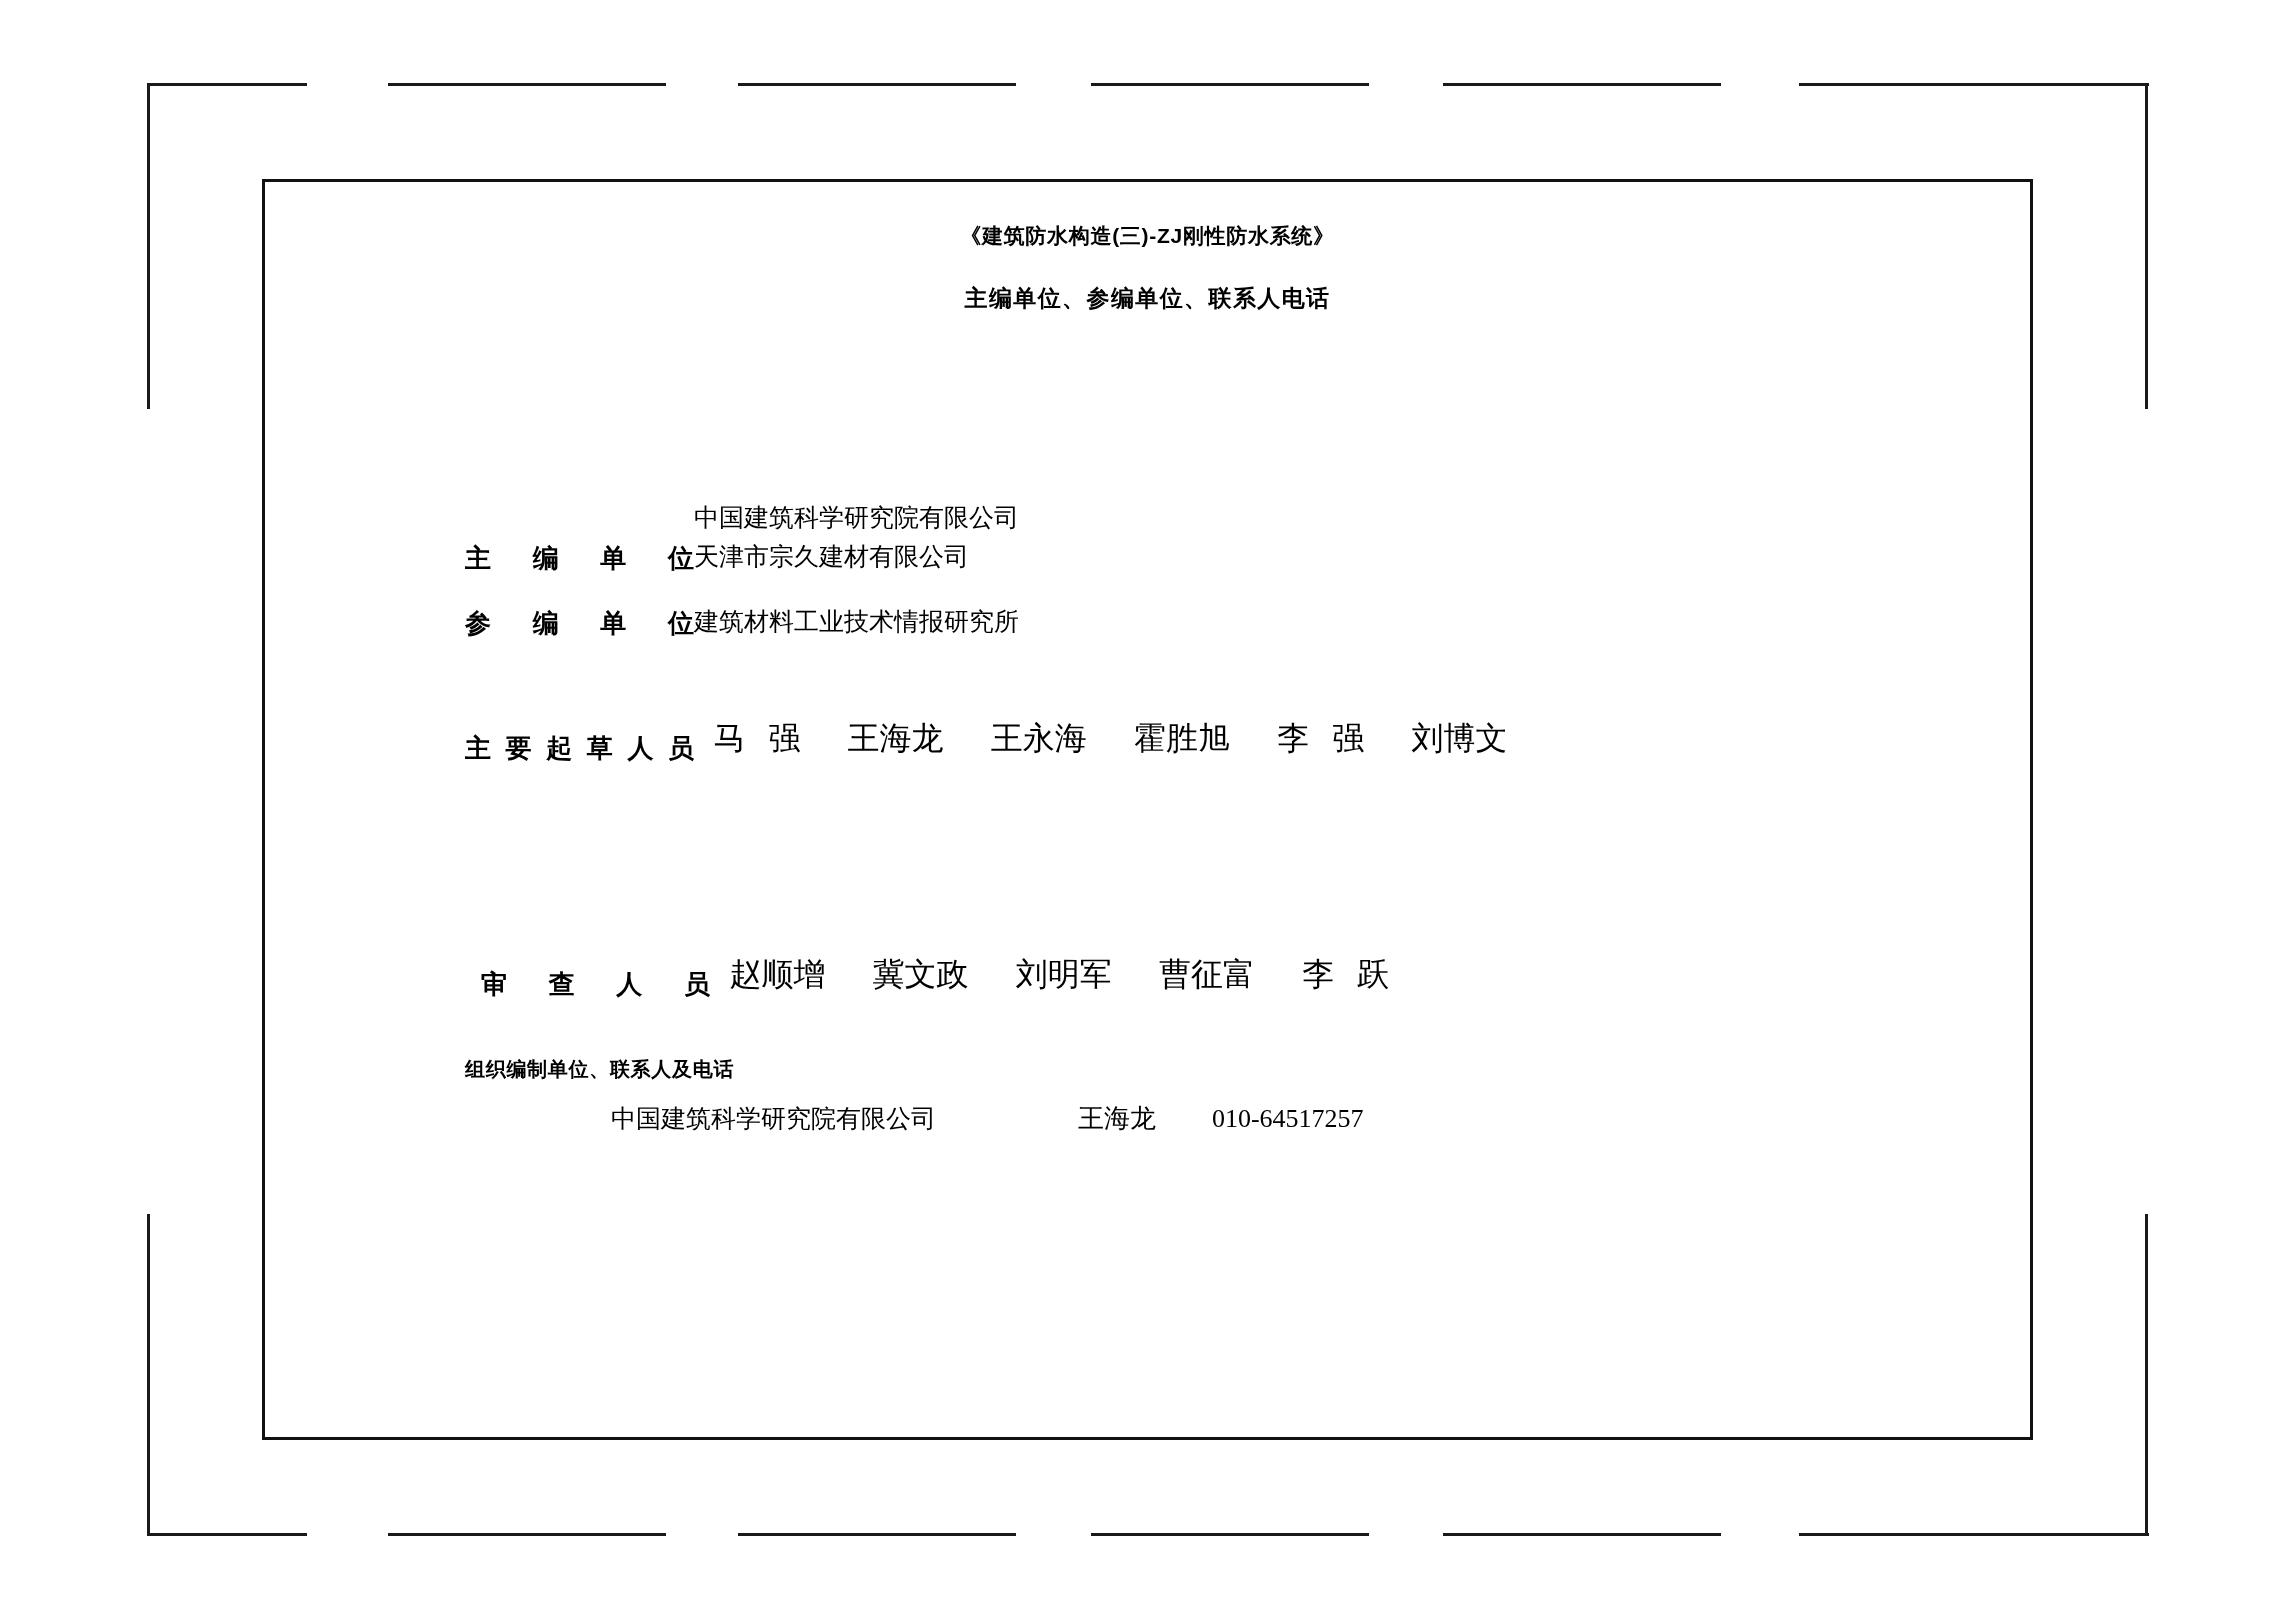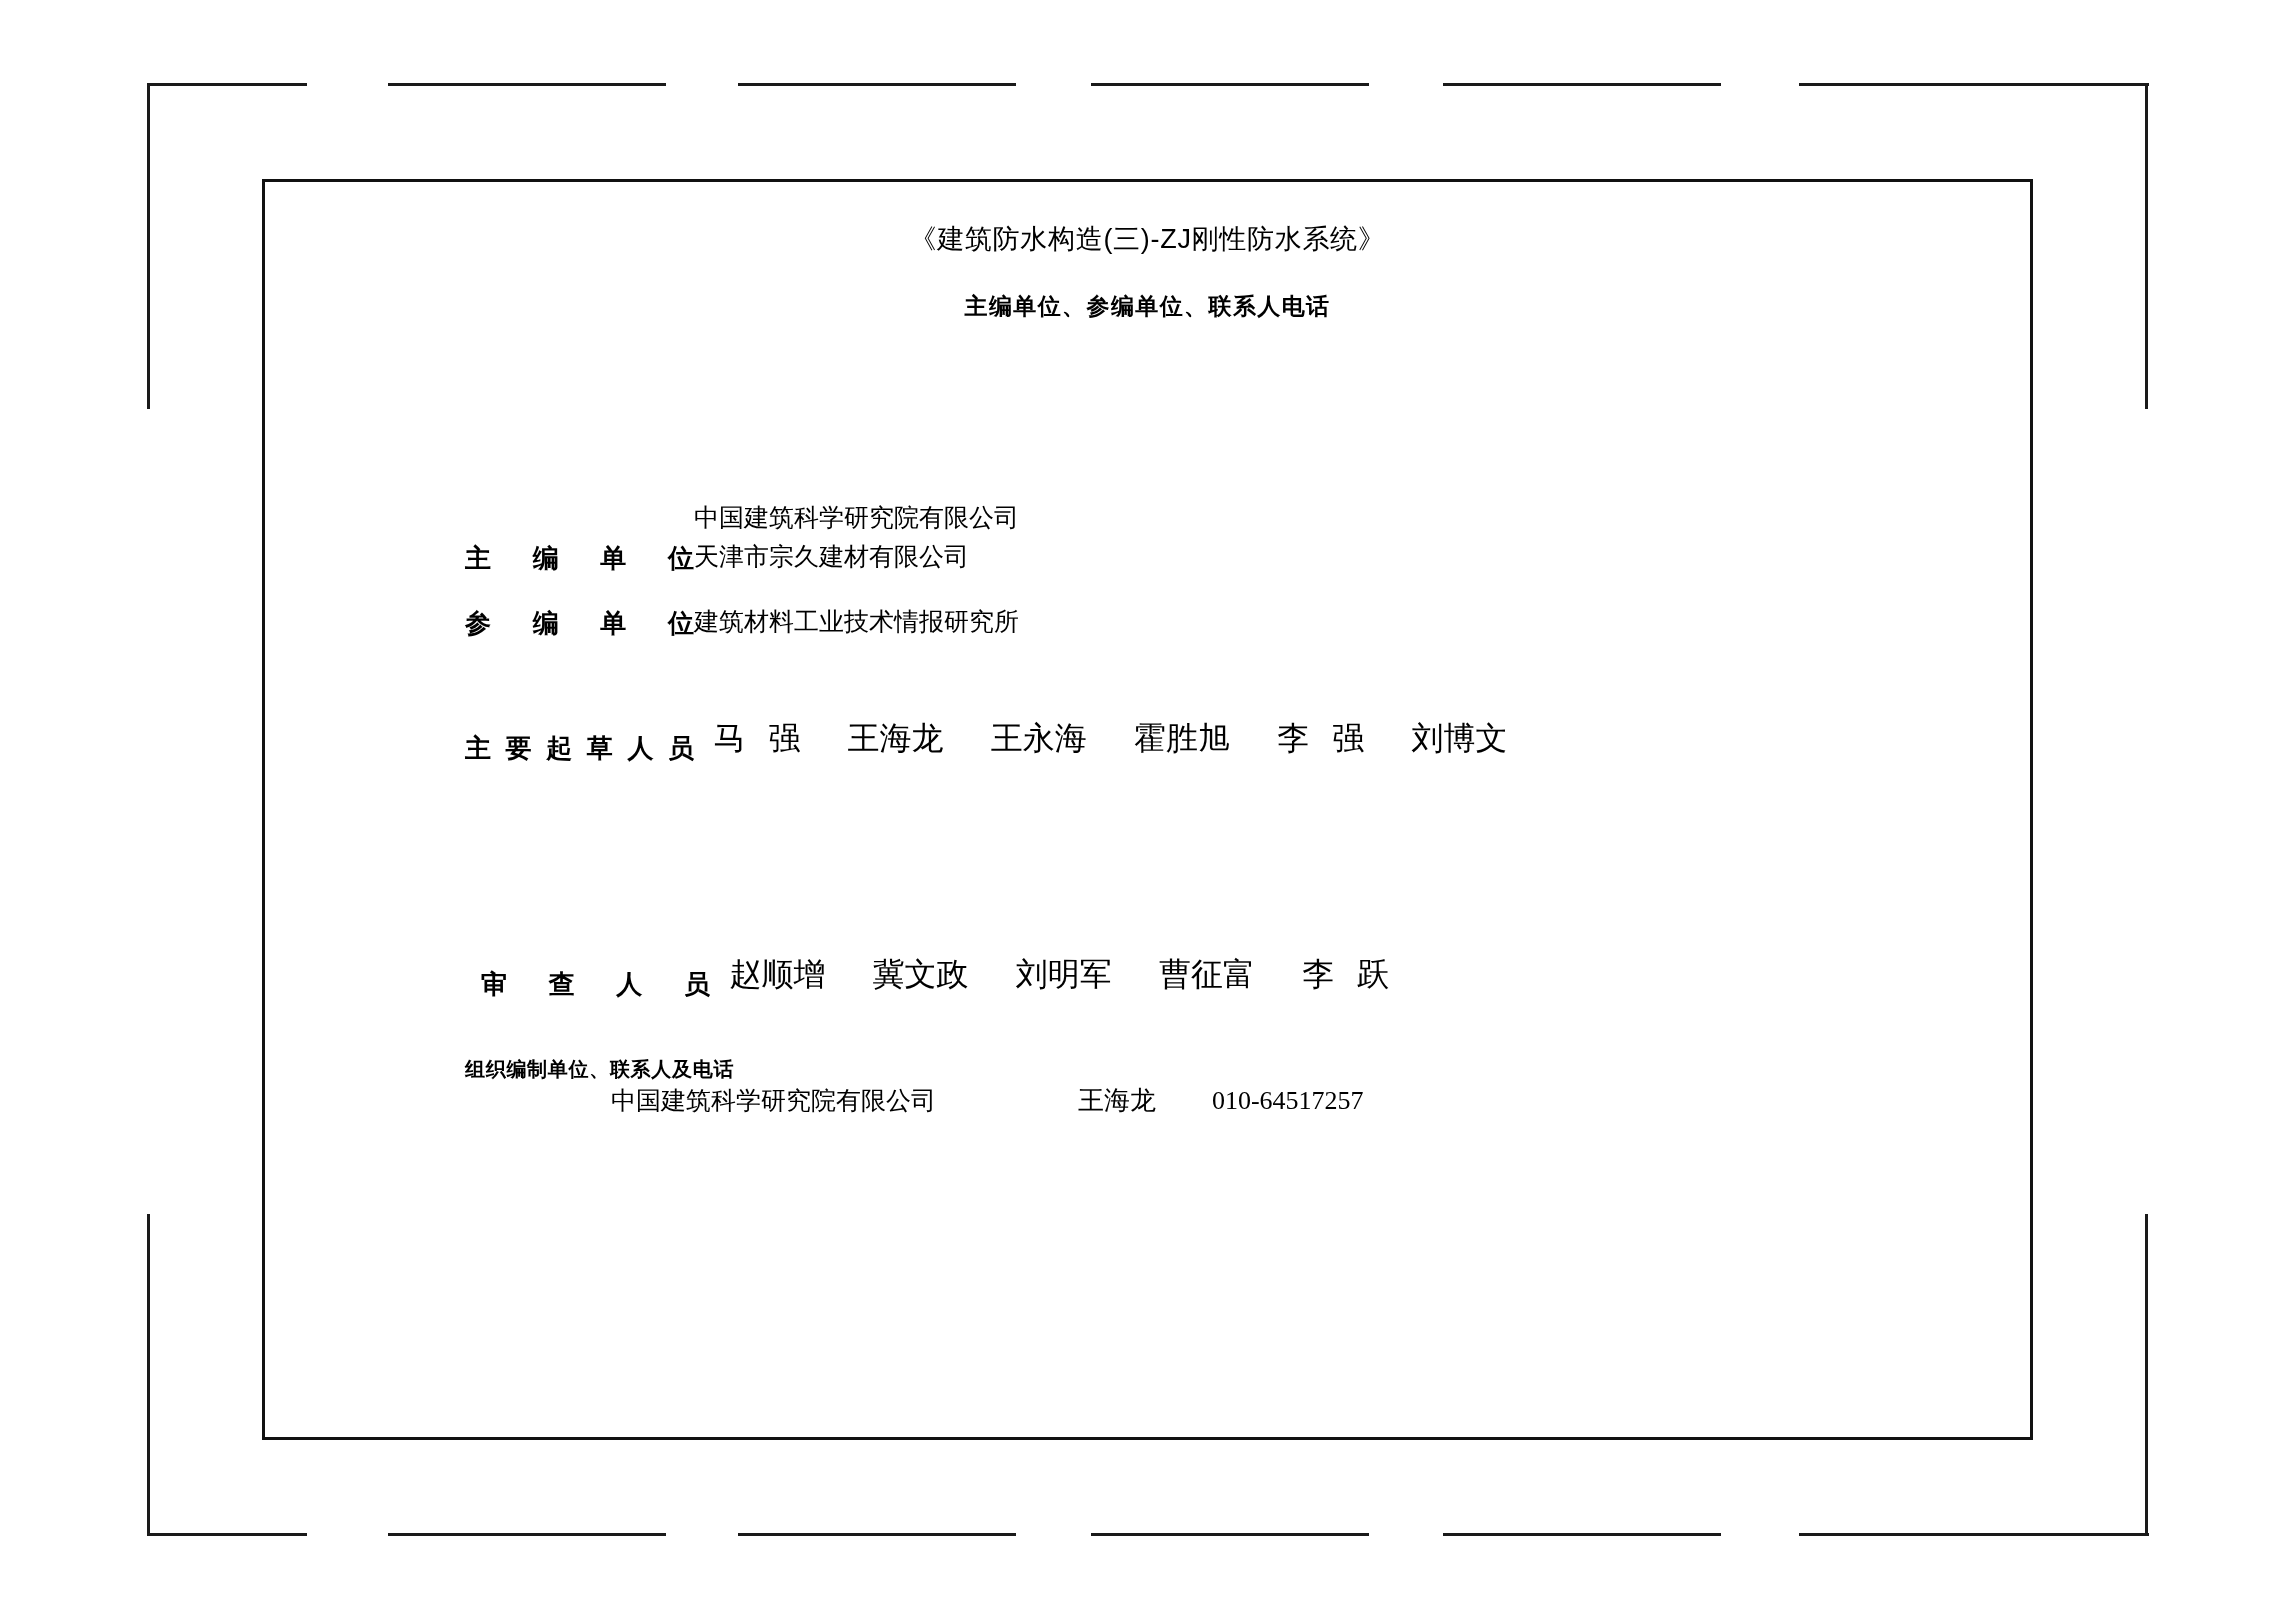--- a/index.html
+++ b/index.html
@@ -43,22 +43,22 @@
 
   
   .title-block {
     position: absolute;
     left: 0;
     top: 40px;
     width: 100%;
     text-align: center;
   }
   .title-line-1 {
-    font-size: 27px;
-    font-weight: normal;
+    font-size: 21px;
+    font-weight: bold;
     letter-spacing: 0.7px;
     line-height: 1.3;
   }
   .title-line-2 {
     font-size: 23px;
     font-weight: bold;
     letter-spacing: 1.4px;
     line-height: 1.3;
     margin-top: 35px;
   }
@@ -107,20 +107,21 @@
   #row-reviewers  { left: 216px; top: 770px; }
 
   #org-block { position: absolute; left: 200px; top: 874px; }
   .org-title {
     font-size: 20px;
     font-weight: bold;
     letter-spacing: 0.7px;
     white-space: nowrap;
   }
   .org-detail {
+    margin-top: 18px;
     margin-left: 146px;
     font-size: 25px;
     white-space: nowrap;
   }
   .org-unit { display: inline-block; }
   .org-contact {
     display: inline-block;
     margin-left: 135px;
     font-family: "Liberation Serif", serif;
     font-size: 26px;

